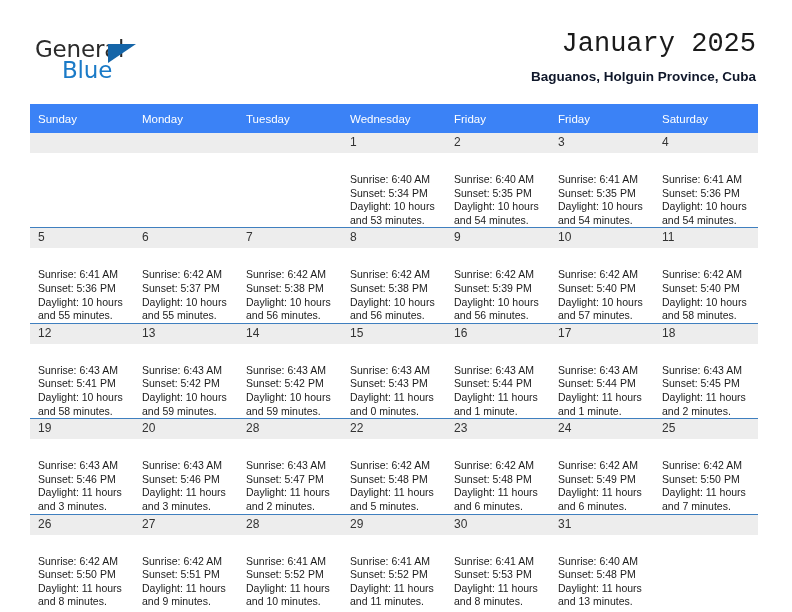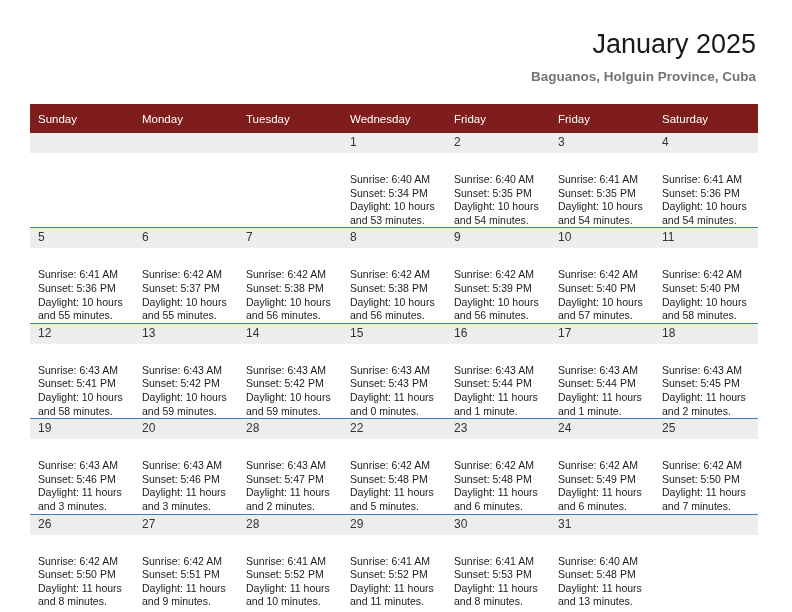--- a/index.html
+++ b/index.html
@@ -70,44 +70,44 @@
     position: absolute;
     right: 36px;
     top: 28px;
     text-align: right;
   }
   .cal-title {
     font-size: 27px;
     font-weight: 400;
     color: #1a1a1a;
     line-height: 32px;
-    font-family: Liberation Sans, sans-serif;
+    font-family: Liberation Mono, monospace;
     white-space: nowrap;
   }
   .cal-subtitle {
     margin-top: 9px;
     font-size: 13.5px;
     font-weight: 700;
-    color: #737373;
+    color: #0f172a;
     line-height: 16px;
     white-space: nowrap;
     font-family: "Liberation Sans", sans-serif;
   }
 
   
   .calendar {
     position: absolute;
     left: 30px;
     top: 104px;
     width: 728px;
     border-collapse: collapse;
     table-layout: fixed;
   }
   .calendar th {
-    background: #7f1d1d;
+    background: #3b82f6;
     color: #ffffff;
     font-size: 11.5px;
     font-weight: 400;
     text-align: left;
     padding: 5px 0 5px 8px;
     height: 19px;
     font-family: "Liberation Sans", sans-serif;
     border: none;
   }
   .calendar td {
@@ -144,20 +144,25 @@
   .info div {
     white-space: normal;
   }
 </style>
 </head>
 <body>
 
 <div class="page">
 
   <div class="header">
+    <div class="logo">
+      <span class="logo-general">General</span>
+      <span class="logo-tri"></span>
+      <span class="logo-blue">Blue</span>
+    </div>
 
     <div class="title-block">
       <div class="cal-title">January 2025</div>
       <div class="cal-subtitle">Baguanos, Holguin Province, Cuba</div>
     </div>
   </div>
 
   <table class="calendar">
     <thead>
       <tr id="weekday-row">

